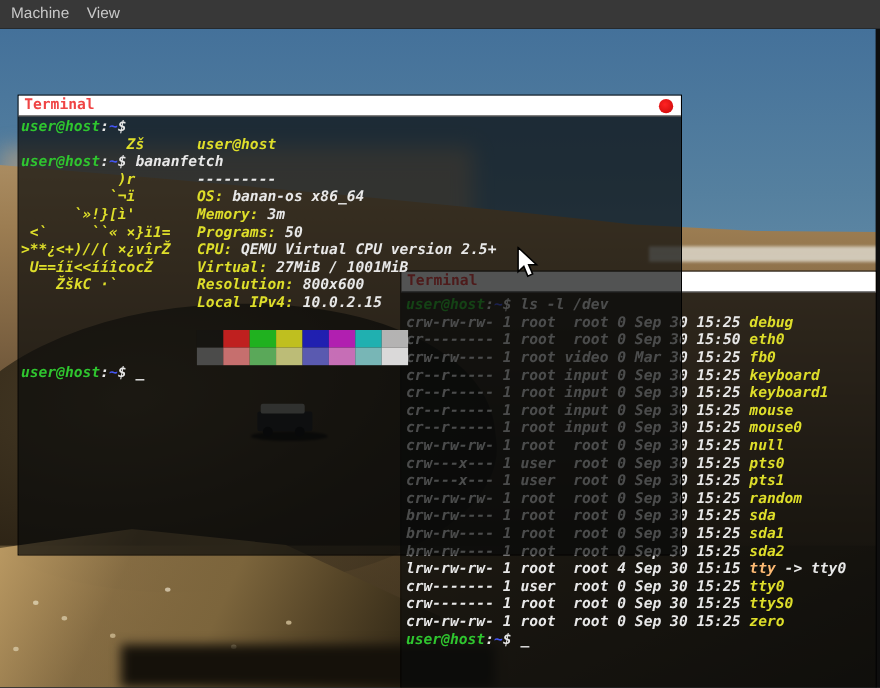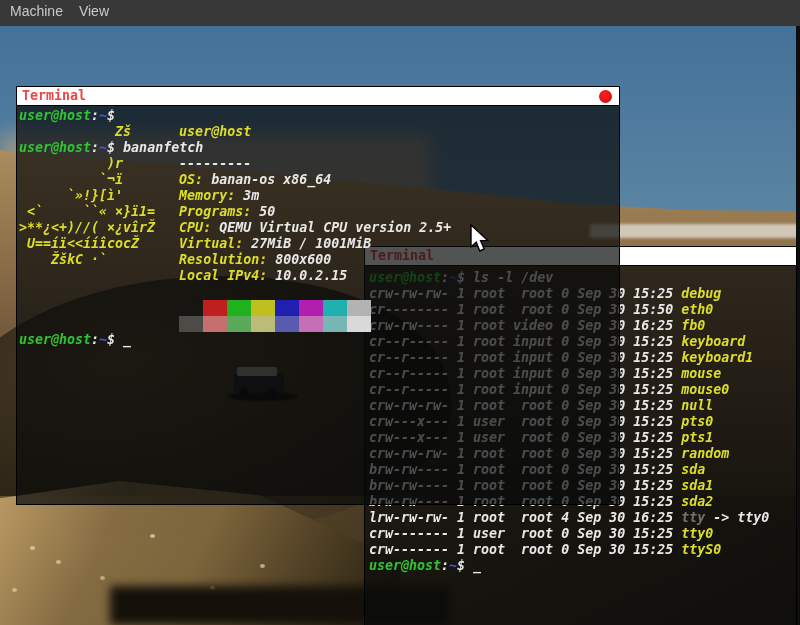--- a/index.html
+++ b/index.html
@@ -42,21 +42,21 @@
 
   
   .window { position:absolute; border:1px solid #000; }
   .titlebar { height:19px; background:#ffffff; border-bottom:1px solid #000; color:#ef4444;
               font:bold 13.3px/18px "DejaVu Sans Mono", monospace; padding-left:5px; position:relative; }
   .close-btn { position:absolute; right:7px; top:3px; width:13px; height:13px; border-radius:50%;
                background:radial-gradient(circle at 42% 38%, #f22 0%, #d80f0f 70%, #a50808 100%); }
   .term-content { font:bold 13.3px/16px "DejaVu Sans Mono", monospace; background:rgba(8,10,10,0.70); overflow:hidden; }
   .trow { height:16px; white-space:pre;font-style:italic; }
   .t-g { color:#2fc62f; } .t-w { color:#e8e8e8; } .t-y { color:#dede2a; }
-  .t-b { color:#4455f0; } .t-c { color:#737373;margin-top:16px; }
+  .t-b { color:#4455f0; } .t-c { color:#fdba74;margin-top:16px; }
   .palpad { display:inline-block; width:160px; height:16px; }
   .pal { display:inline-block; width:24px; height:16px; vertical-align:top; }
 
   #window-fetch { left:16px; top:86px; width:604px; height:419px; z-index:3; }
   #window-fetch .term-content { height:398px; padding:2px 0 0 2px; }
   #window-ls { left:364px; top:246px; width:433px; height:384px; z-index:2; }
   #window-ls .term-content { height:363px; padding:4px 0 0 4px; }
 
   .cursor { position:absolute; left:470px; top:224px; z-index:5; }
 </style>
@@ -89,35 +89,36 @@
 </div>
 
 <div class="window" id="window-ls">
   <div class="titlebar">
     <span>Terminal</span>
   </div>
   <div class="term-content">
       <div class="trow"><span class="t-g">user@host</span><span class="t-w">:</span><span class="t-b">~</span><span class="t-w">$ </span><span class="t-w">ls -l /dev</span></div>
       <div class="trow"><span class="t-w">crw-rw-rw- 1 root  root 0 Sep 30 15:25 </span><span class="t-y">debug</span></div>
       <div class="trow"><span class="t-w">cr-------- 1 root  root 0 Sep 30 15:50 </span><span class="t-y">eth0</span></div>
-      <div class="trow"><span class="t-w">crw-rw---- 1 root video 0 Sep 30 16:25 </span><span class="t-y">fb0</span></div>
+      <div class="trow"><span class="t-w">crw-rw---- 1 root video 0 Mar 30 15:25 </span><span class="t-y">fb0</span></div>
       <div class="trow"><span class="t-w">cr--r----- 1 root input 0 Sep 30 15:25 </span><span class="t-y">keyboard</span></div>
       <div class="trow"><span class="t-w">cr--r----- 1 root input 0 Sep 30 15:25 </span><span class="t-y">keyboard1</span></div>
       <div class="trow"><span class="t-w">cr--r----- 1 root input 0 Sep 30 15:25 </span><span class="t-y">mouse</span></div>
       <div class="trow"><span class="t-w">cr--r----- 1 root input 0 Sep 30 15:25 </span><span class="t-y">mouse0</span></div>
       <div class="trow"><span class="t-w">crw-rw-rw- 1 root  root 0 Sep 30 15:25 </span><span class="t-y">null</span></div>
       <div class="trow"><span class="t-w">crw---x--- 1 user  root 0 Sep 30 15:25 </span><span class="t-y">pts0</span></div>
       <div class="trow"><span class="t-w">crw---x--- 1 user  root 0 Sep 30 15:25 </span><span class="t-y">pts1</span></div>
       <div class="trow"><span class="t-w">crw-rw-rw- 1 root  root 0 Sep 30 15:25 </span><span class="t-y">random</span></div>
       <div class="trow"><span class="t-w">brw-rw---- 1 root  root 0 Sep 30 15:25 </span><span class="t-y">sda</span></div>
       <div class="trow"><span class="t-w">brw-rw---- 1 root  root 0 Sep 30 15:25 </span><span class="t-y">sda1</span></div>
       <div class="trow"><span class="t-w">brw-rw---- 1 root  root 0 Sep 30 15:25 </span><span class="t-y">sda2</span></div>
-      <div class="trow"><span class="t-w">lrw-rw-rw- 1 root  root 4 Sep 30 16:25 </span><span class="t-c">tty</span><span class="t-w"> -&gt; tty0</span></div>
+      <div class="trow"><span class="t-w">lrw-rw-rw- 1 root  root 4 Sep 30 15:15 </span><span class="t-c">tty</span><span class="t-w"> -&gt; tty0</span></div>
       <div class="trow"><span class="t-w">crw------- 1 user  root 0 Sep 30 15:25 </span><span class="t-y">tty0</span></div>
       <div class="trow"><span class="t-w">crw------- 1 root  root 0 Sep 30 15:25 </span><span class="t-y">ttyS0</span></div>
+      <div class="trow"><span class="t-w">crw-rw-rw- 1 root  root 0 Sep 30 15:25 </span><span class="t-y">zero</span></div>
       <div class="trow"><span class="t-g">user@host</span><span class="t-w">:</span><span class="t-b">~</span><span class="t-w">$ </span><span class="t-w">_</span></div>
     </div>
 </div>
 
 <div class="window" id="window-fetch">
   <div class="titlebar">
     <span>Terminal</span>
     <span class="close-btn"></span>
   </div>
   <div class="term-content">

